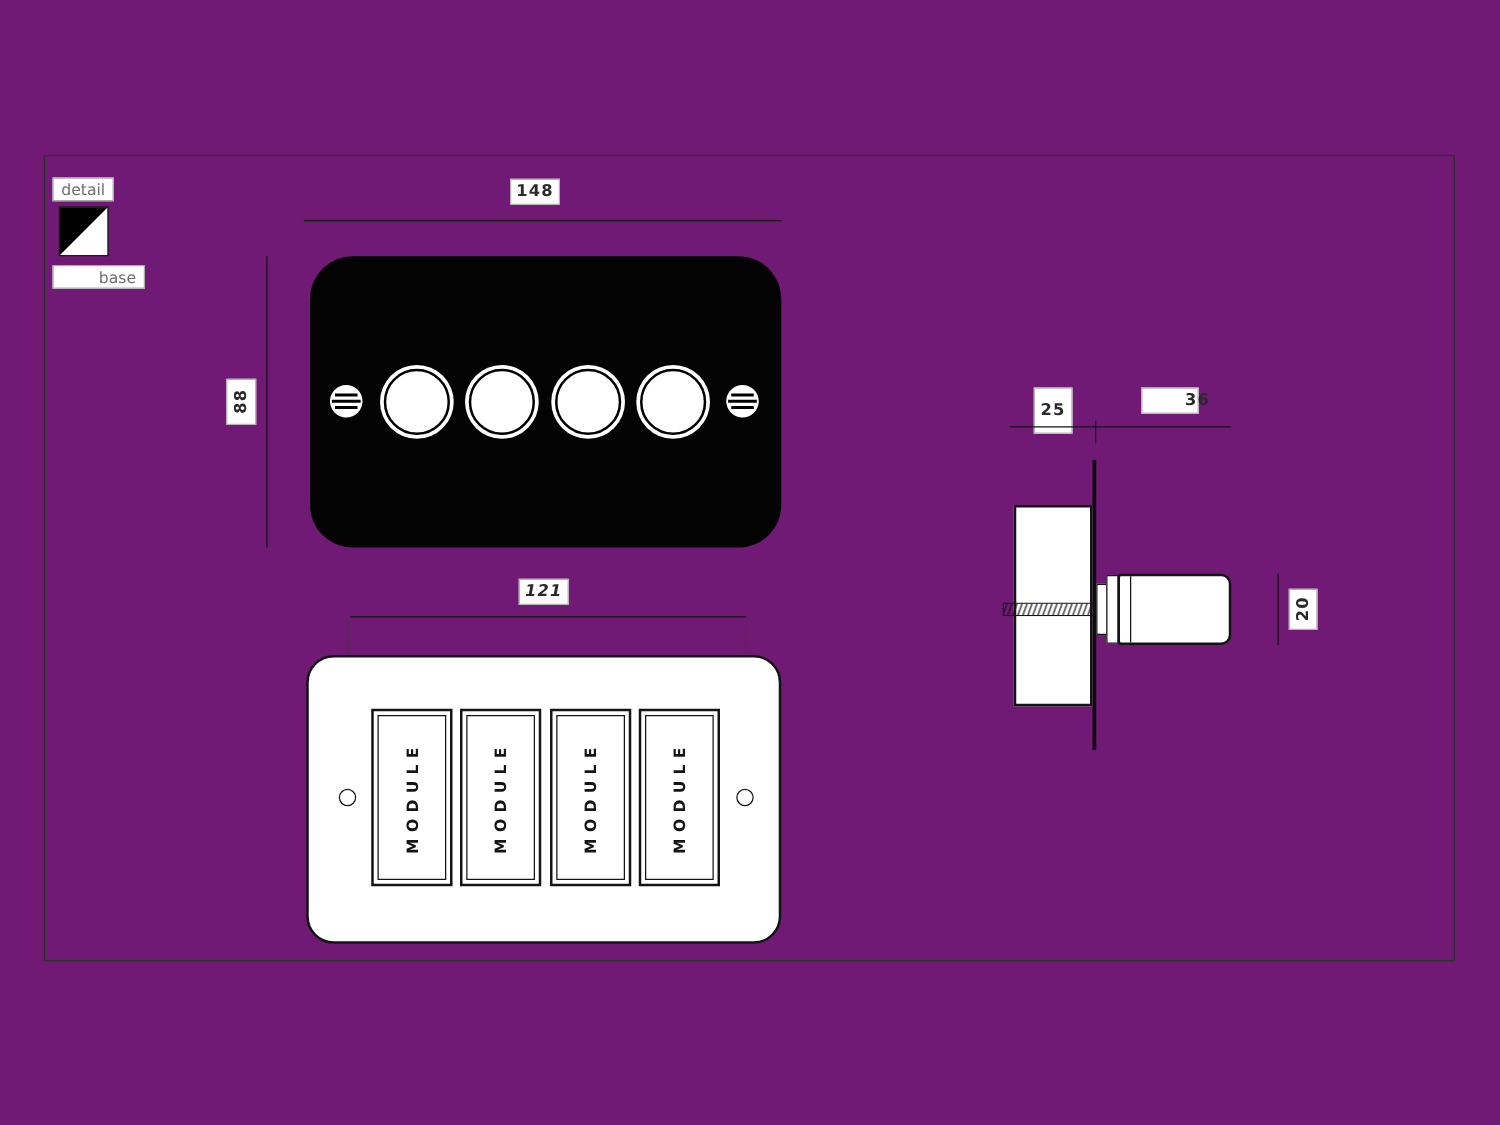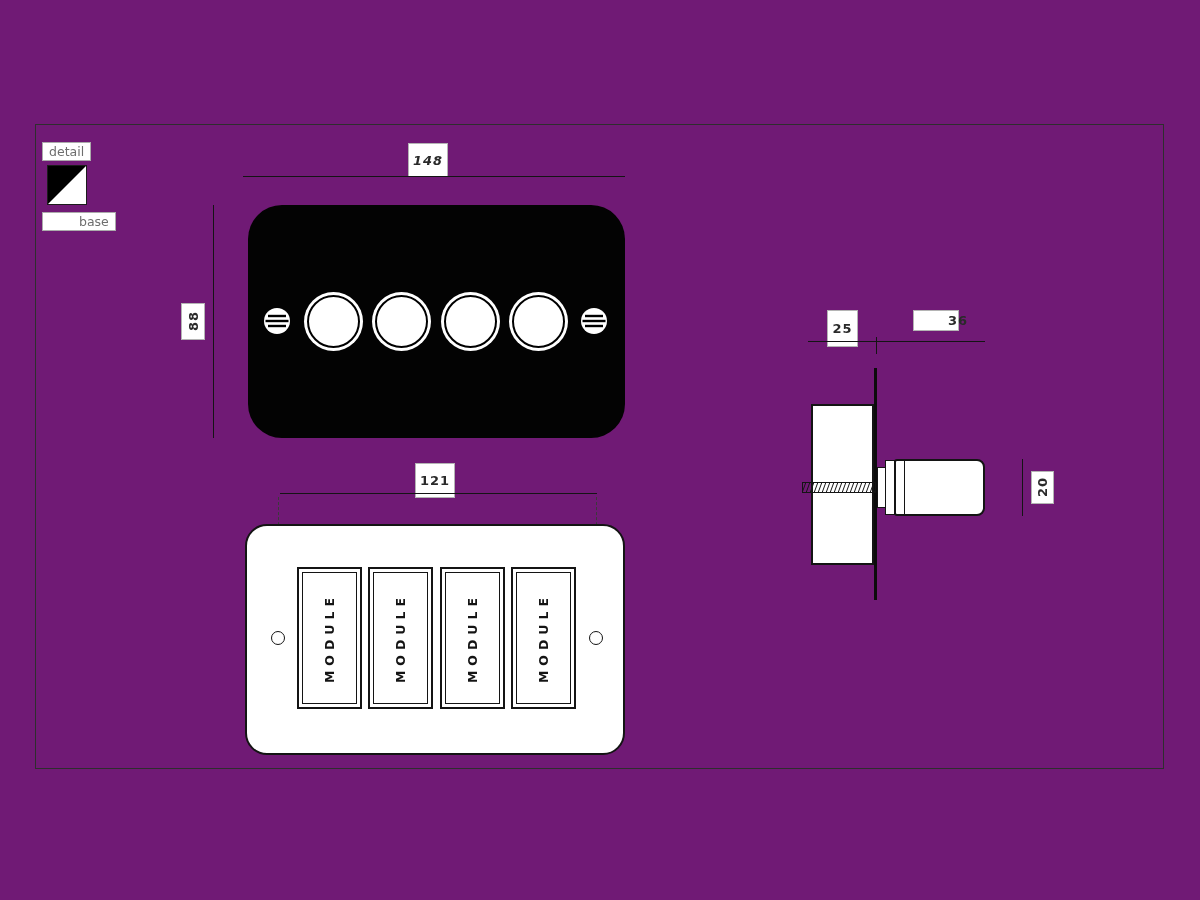--- a/index.html
+++ b/index.html
@@ -42,21 +42,21 @@
 <body>
 
 <div class="canvas">
 
   <div class="abs frame" style="left:35px;top:124px;width:1129px;height:645px;"></div>
 
   <div class="abs legend-box" style="left:42px;top:142px;">detail</div>
   <div class="abs swatch" style="left:47px;top:165px;"></div>
   <div class="abs legend-box" style="left:42px;top:212px;padding-left:36px;">base</div>
 
-  <div class="abs dim-box" style="left:408px;top:143px;width:40px;height:34px;font-style:italic;">148</div>
+  <div class="abs dim-box" style="left:408px;top:143px;width:40px;height:21px;">148</div>
   <div class="abs hline" style="left:243px;top:176px;width:382px;"></div>
 
   <div class="abs dim-box" style="left:181px;top:303px;width:24px;height:37px;">
     <span class="vtext">88</span>
   </div>
   <div class="abs vline" style="left:213px;top:205px;height:233px;"></div>
 
   <div class="abs plate-front" style="left:248px;top:205px;">
     <svg class="abs" style="left:15px;top:102px;" width="28" height="28" viewBox="0 0 28 28">
       <circle cx="14" cy="14" r="13" fill="#ffffff"></circle>
@@ -77,21 +77,21 @@
         <div class="knob-ring"></div>
       </div>
     <svg class="abs" style="left:332px;top:102px;" width="28" height="28" viewBox="0 0 28 28">
       <circle cx="14" cy="14" r="13" fill="#ffffff"></circle>
       <line x1="5" y1="9" x2="23" y2="9" stroke="#000" stroke-width="2.4"></line>
       <line x1="2.5" y1="14" x2="25.5" y2="14" stroke="#000" stroke-width="2.4"></line>
       <line x1="5" y1="19" x2="23" y2="19" stroke="#000" stroke-width="2.4"></line>
     </svg>
   </div>
 
-  <div class="abs dim-box" style="left:415px;top:463px;width:40px;height:35px;">121</div>
+  <div class="abs dim-box" style="left:415px;top:463px;width:40px;height:21px;font-style:italic;">121</div>
   <div class="abs hline" style="left:280px;top:493px;width:317px;"></div>
   <div class="abs dash-v" style="left:278px;top:497px;height:134px;"></div>
   <div class="abs dash-v" style="left:596px;top:497px;height:134px;"></div>
 
   <div class="abs plate-rear" style="left:245px;top:524px;"></div>
 
   <div class="abs module" style="left:297px;top:567px;">
     <div class="module-inner">
       <span class="vtext module-text">MODULE</span>
     </div>

